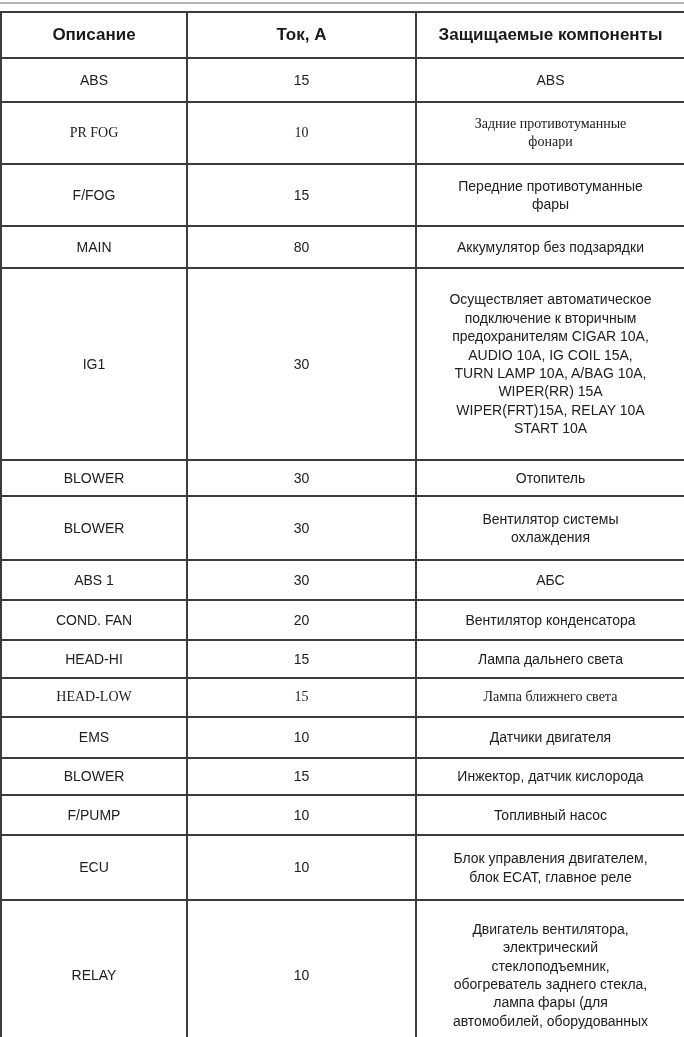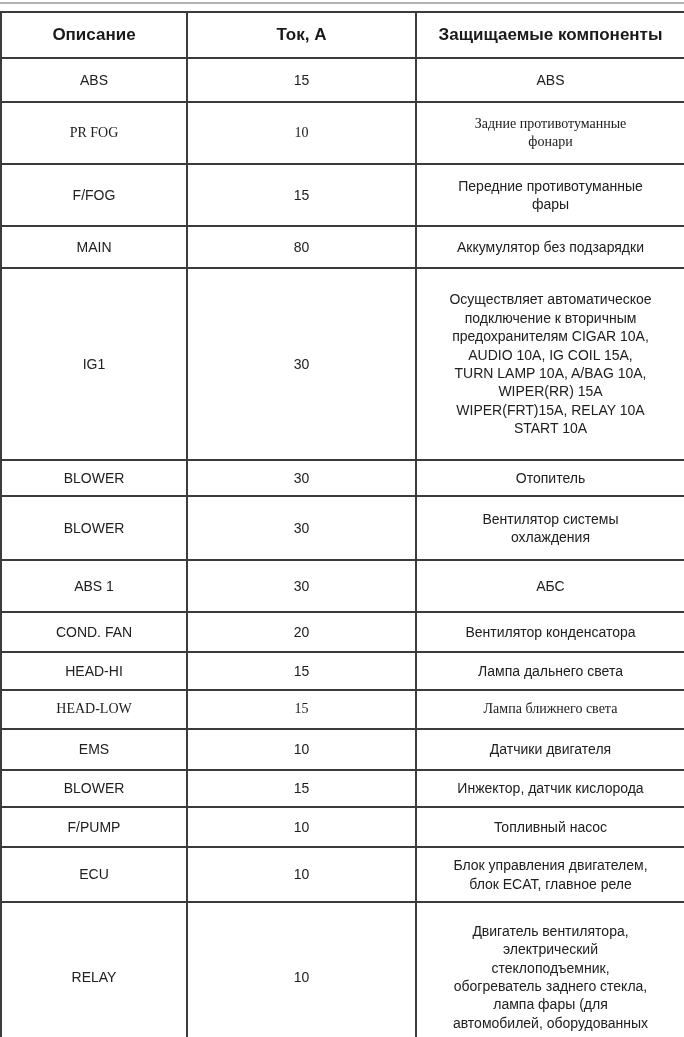--- a/index.html
+++ b/index.html
@@ -45,28 +45,28 @@
     line-height: 1.32;
   }
   td.c-comp { white-space: pre-line; }
   tbody tr:nth-child(1)  { height: 44px; }
   tbody tr:nth-child(2)  { height: 62px; font-family: Liberation Serif, serif; }
   tbody tr:nth-child(3)  { height: 62px; }
   tbody tr:nth-child(4)  { height: 42px; border-radius: 6px; }
   tbody tr:nth-child(5)  { height: 192px; }
   tbody tr:nth-child(6)  { height: 36px; }
   tbody tr:nth-child(7)  { height: 64px; }
-  tbody tr:nth-child(8)  { height: 52px; }
+  tbody tr:nth-child(8)  { height: 40px; }
   tbody tr:nth-child(9)  { height: 40px; }
   tbody tr:nth-child(10) { height: 38px; }
   tbody tr:nth-child(11) { height: 39px; font-family: Liberation Serif, serif; }
   tbody tr:nth-child(12) { height: 41px; }
   tbody tr:nth-child(13) { height: 37px; }
   tbody tr:nth-child(14) { height: 40px; }
-  tbody tr:nth-child(15) { height: 55px; margin-left: 14px; }
+  tbody tr:nth-child(15) { height: 65px; margin-left: 14px; }
   tbody tr:nth-child(16) { height: 150px; }
 </style>
 </head>
 <body>
 
 <div class="top-divider"></div>
 
 <table class="fuse-table">
   <colgroup>
     <col class="col-name">

